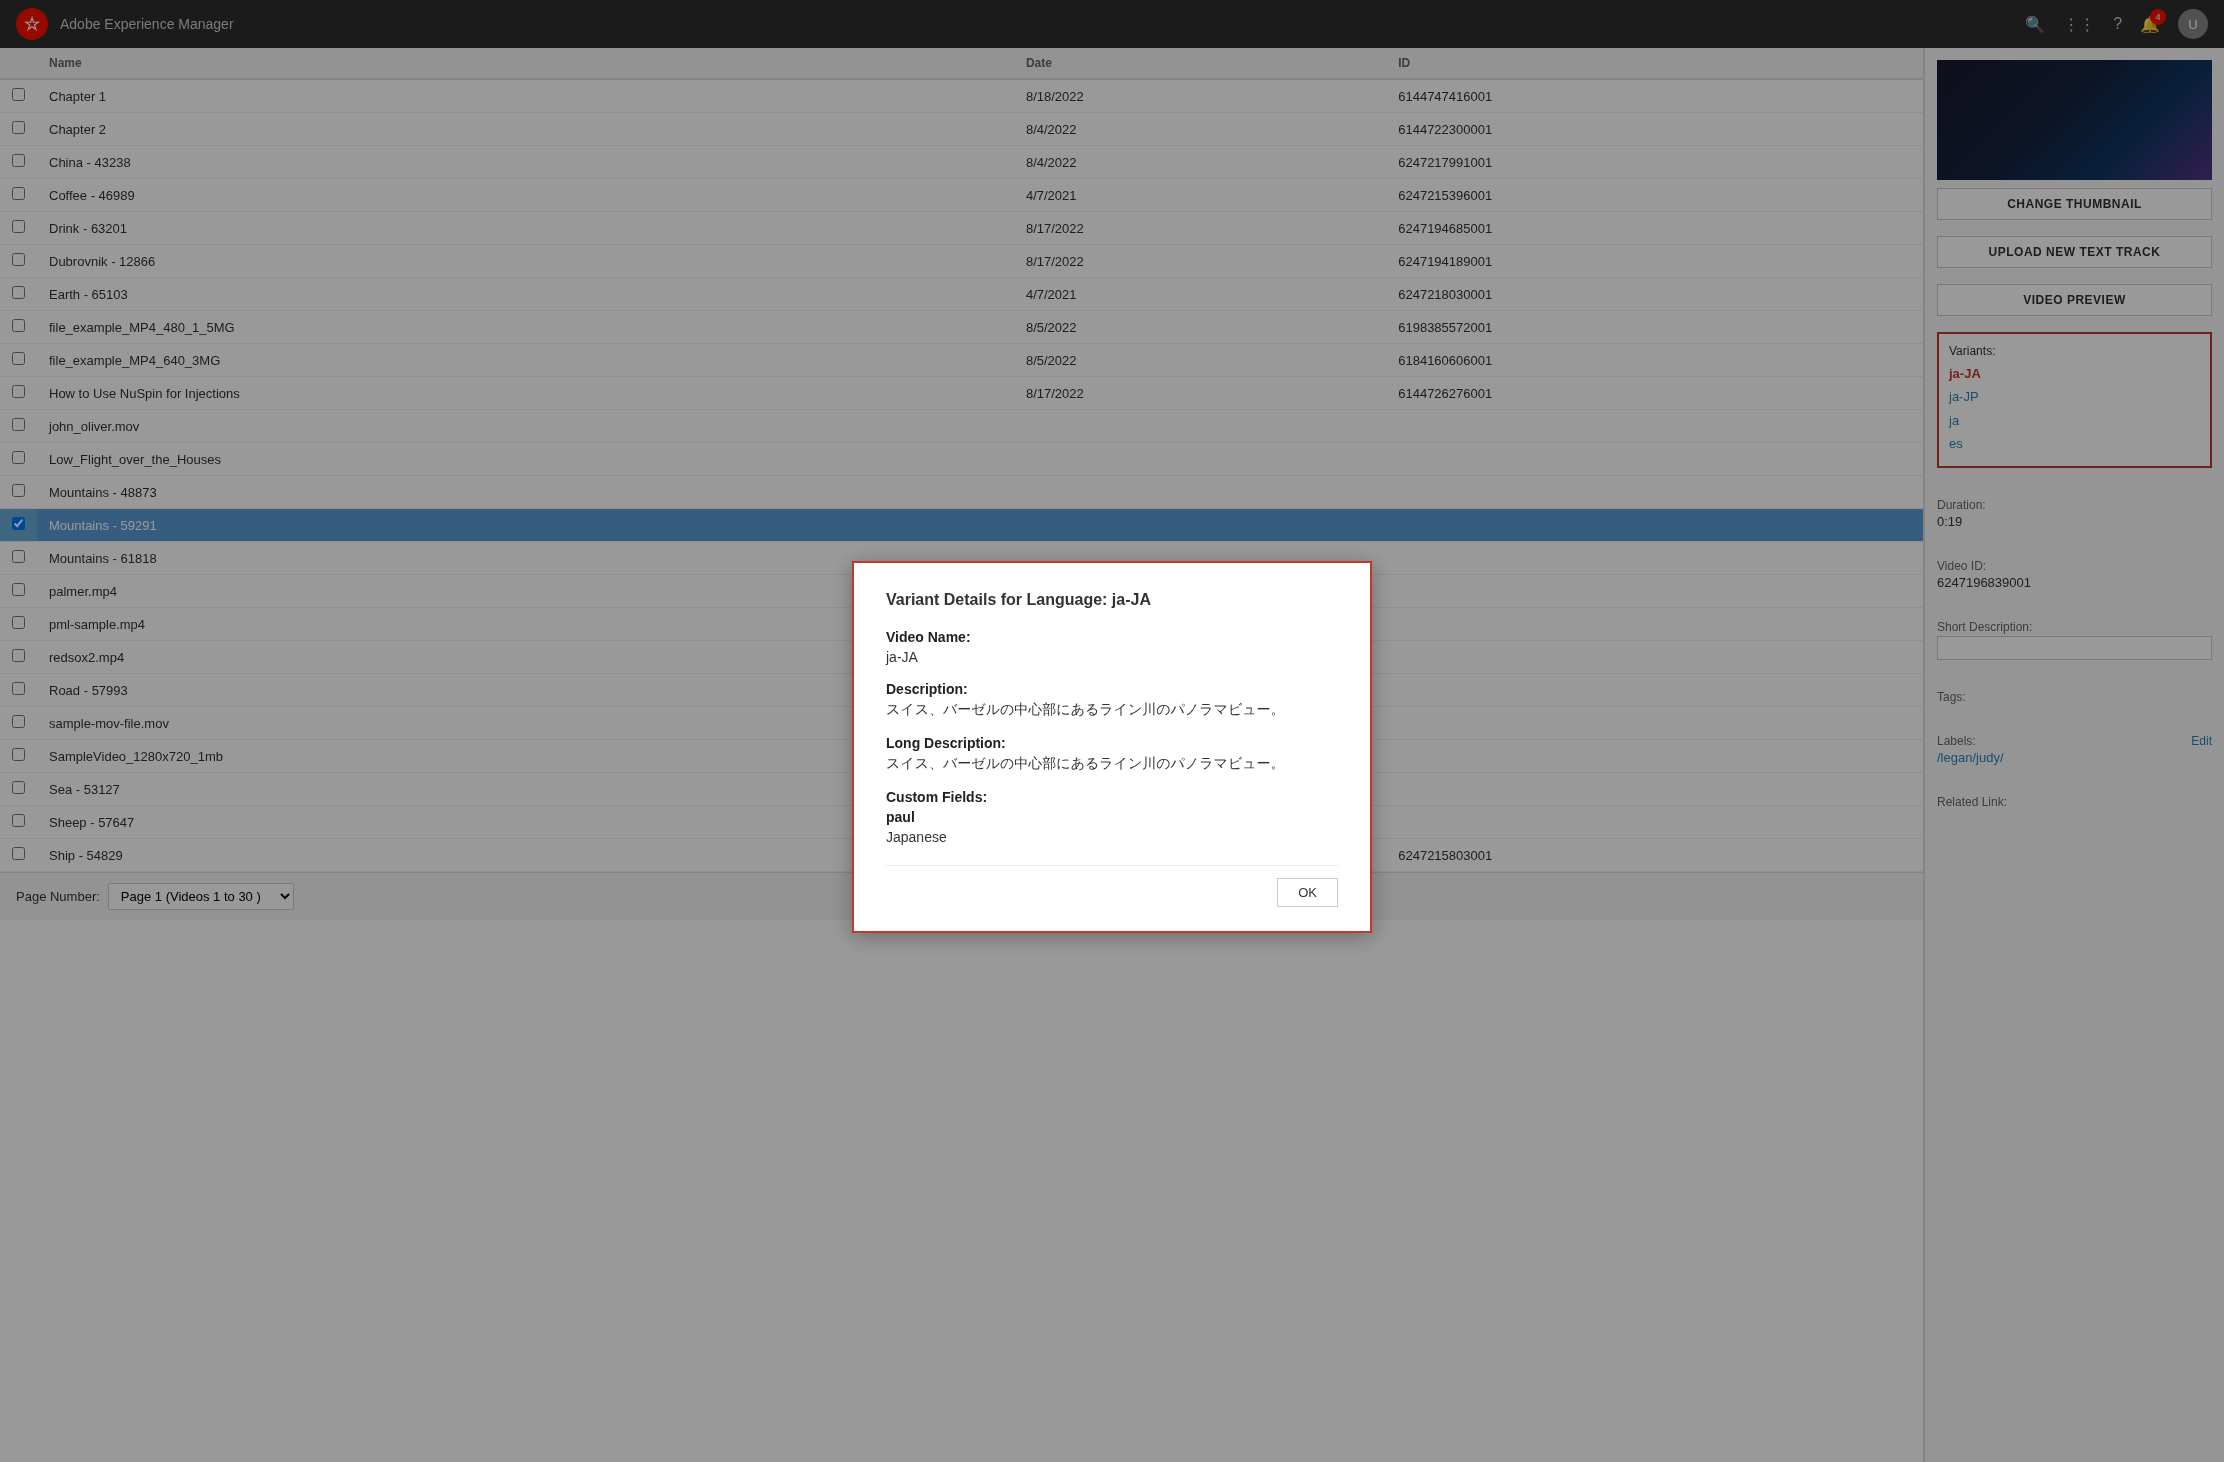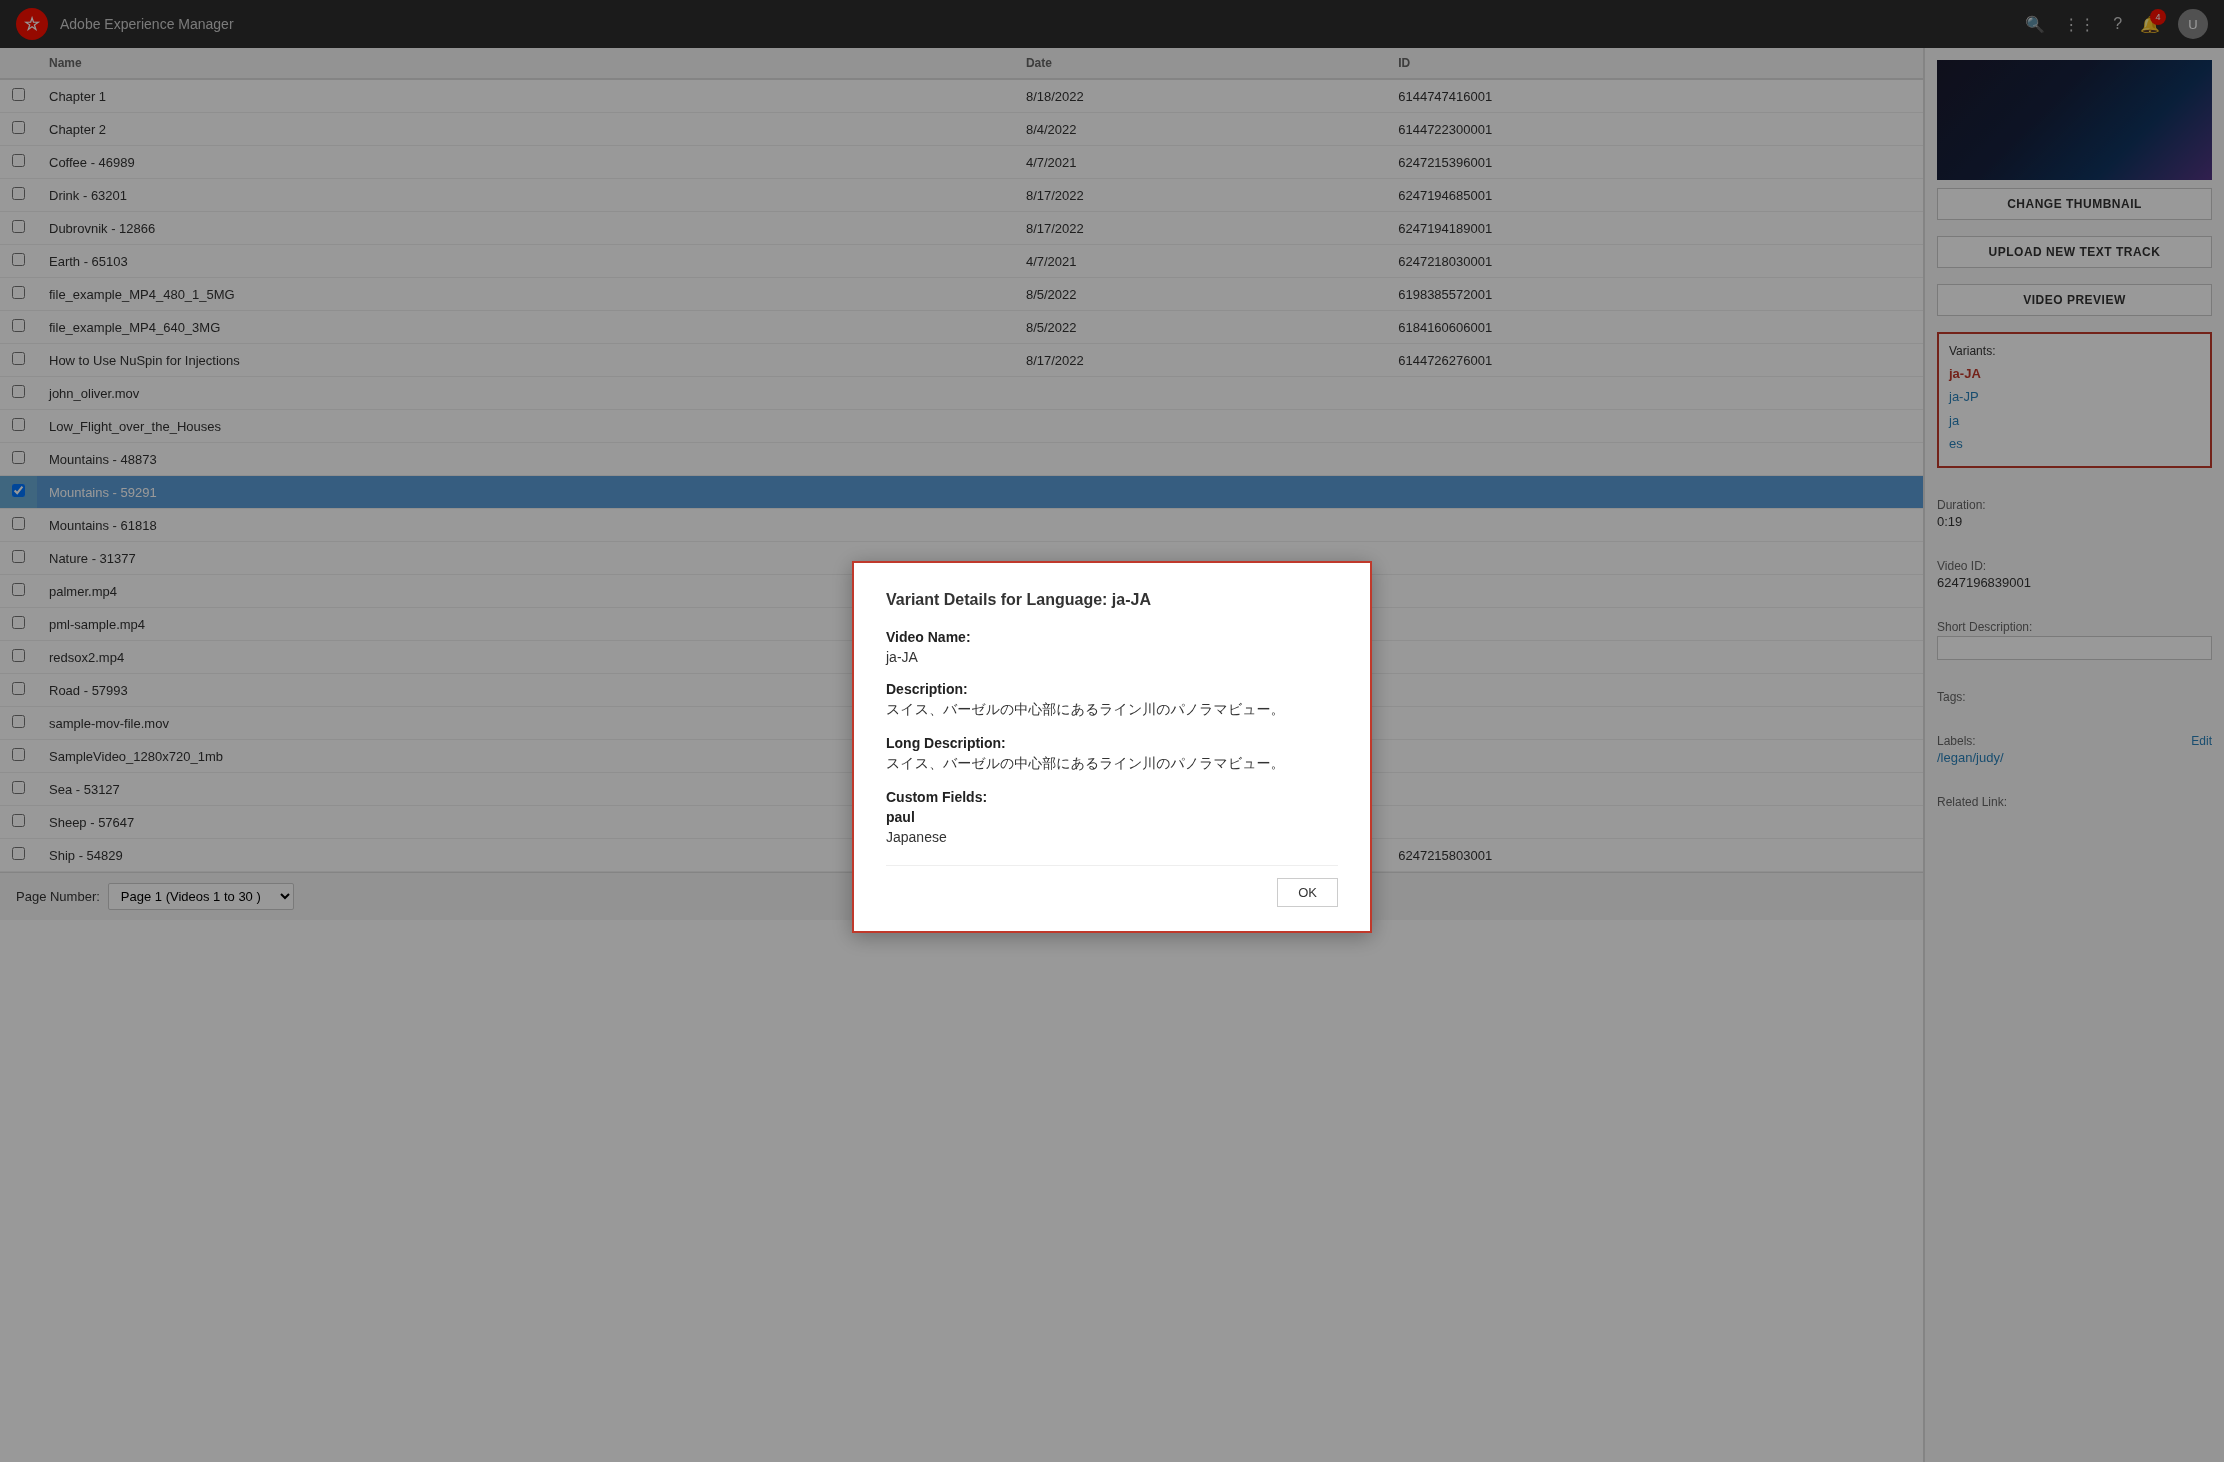--- a/index.html
+++ b/index.html
@@ -301,20 +301,28 @@
         <input type="checkbox" style="">
       </td>
       <td>Chapter 2</td>
       <td>8/4/2022</td>
       <td>6144722300001</td>
     </tr>
           <tr>
       <td class="checkbox-cell">
         <input type="checkbox" style="">
       </td>
+      <td>China - 43238</td>
+      <td>8/4/2022</td>
+      <td>6247217991001</td>
+    </tr>
+          <tr>
+      <td class="checkbox-cell">
+        <input type="checkbox" style="">
+      </td>
       <td>Coffee - 46989</td>
       <td>4/7/2021</td>
       <td>6247215396001</td>
     </tr>
           <tr>
       <td class="checkbox-cell">
         <input type="checkbox" style="">
       </td>
       <td>Drink - 63201</td>
       <td>8/17/2022</td>
@@ -390,28 +398,20 @@
       </td>
       <td>Mountains - 59291</td>
       <td></td>
       <td></td>
     </tr>
           <tr>
       <td class="checkbox-cell">
         <input type="checkbox" style="">
       </td>
       <td>Mountains - 61818</td>
-      <td></td>
-      <td></td>
-    </tr>
-          <tr>
-      <td class="checkbox-cell">
-        <input type="checkbox" style="">
-      </td>
-      <td>Nature - 31377</td>
       <td></td>
       <td></td>
     </tr>
           <tr>
       <td class="checkbox-cell">
         <input type="checkbox" style="">
       </td>
       <td>palmer.mp4</td>
       <td></td>
       <td></td>

